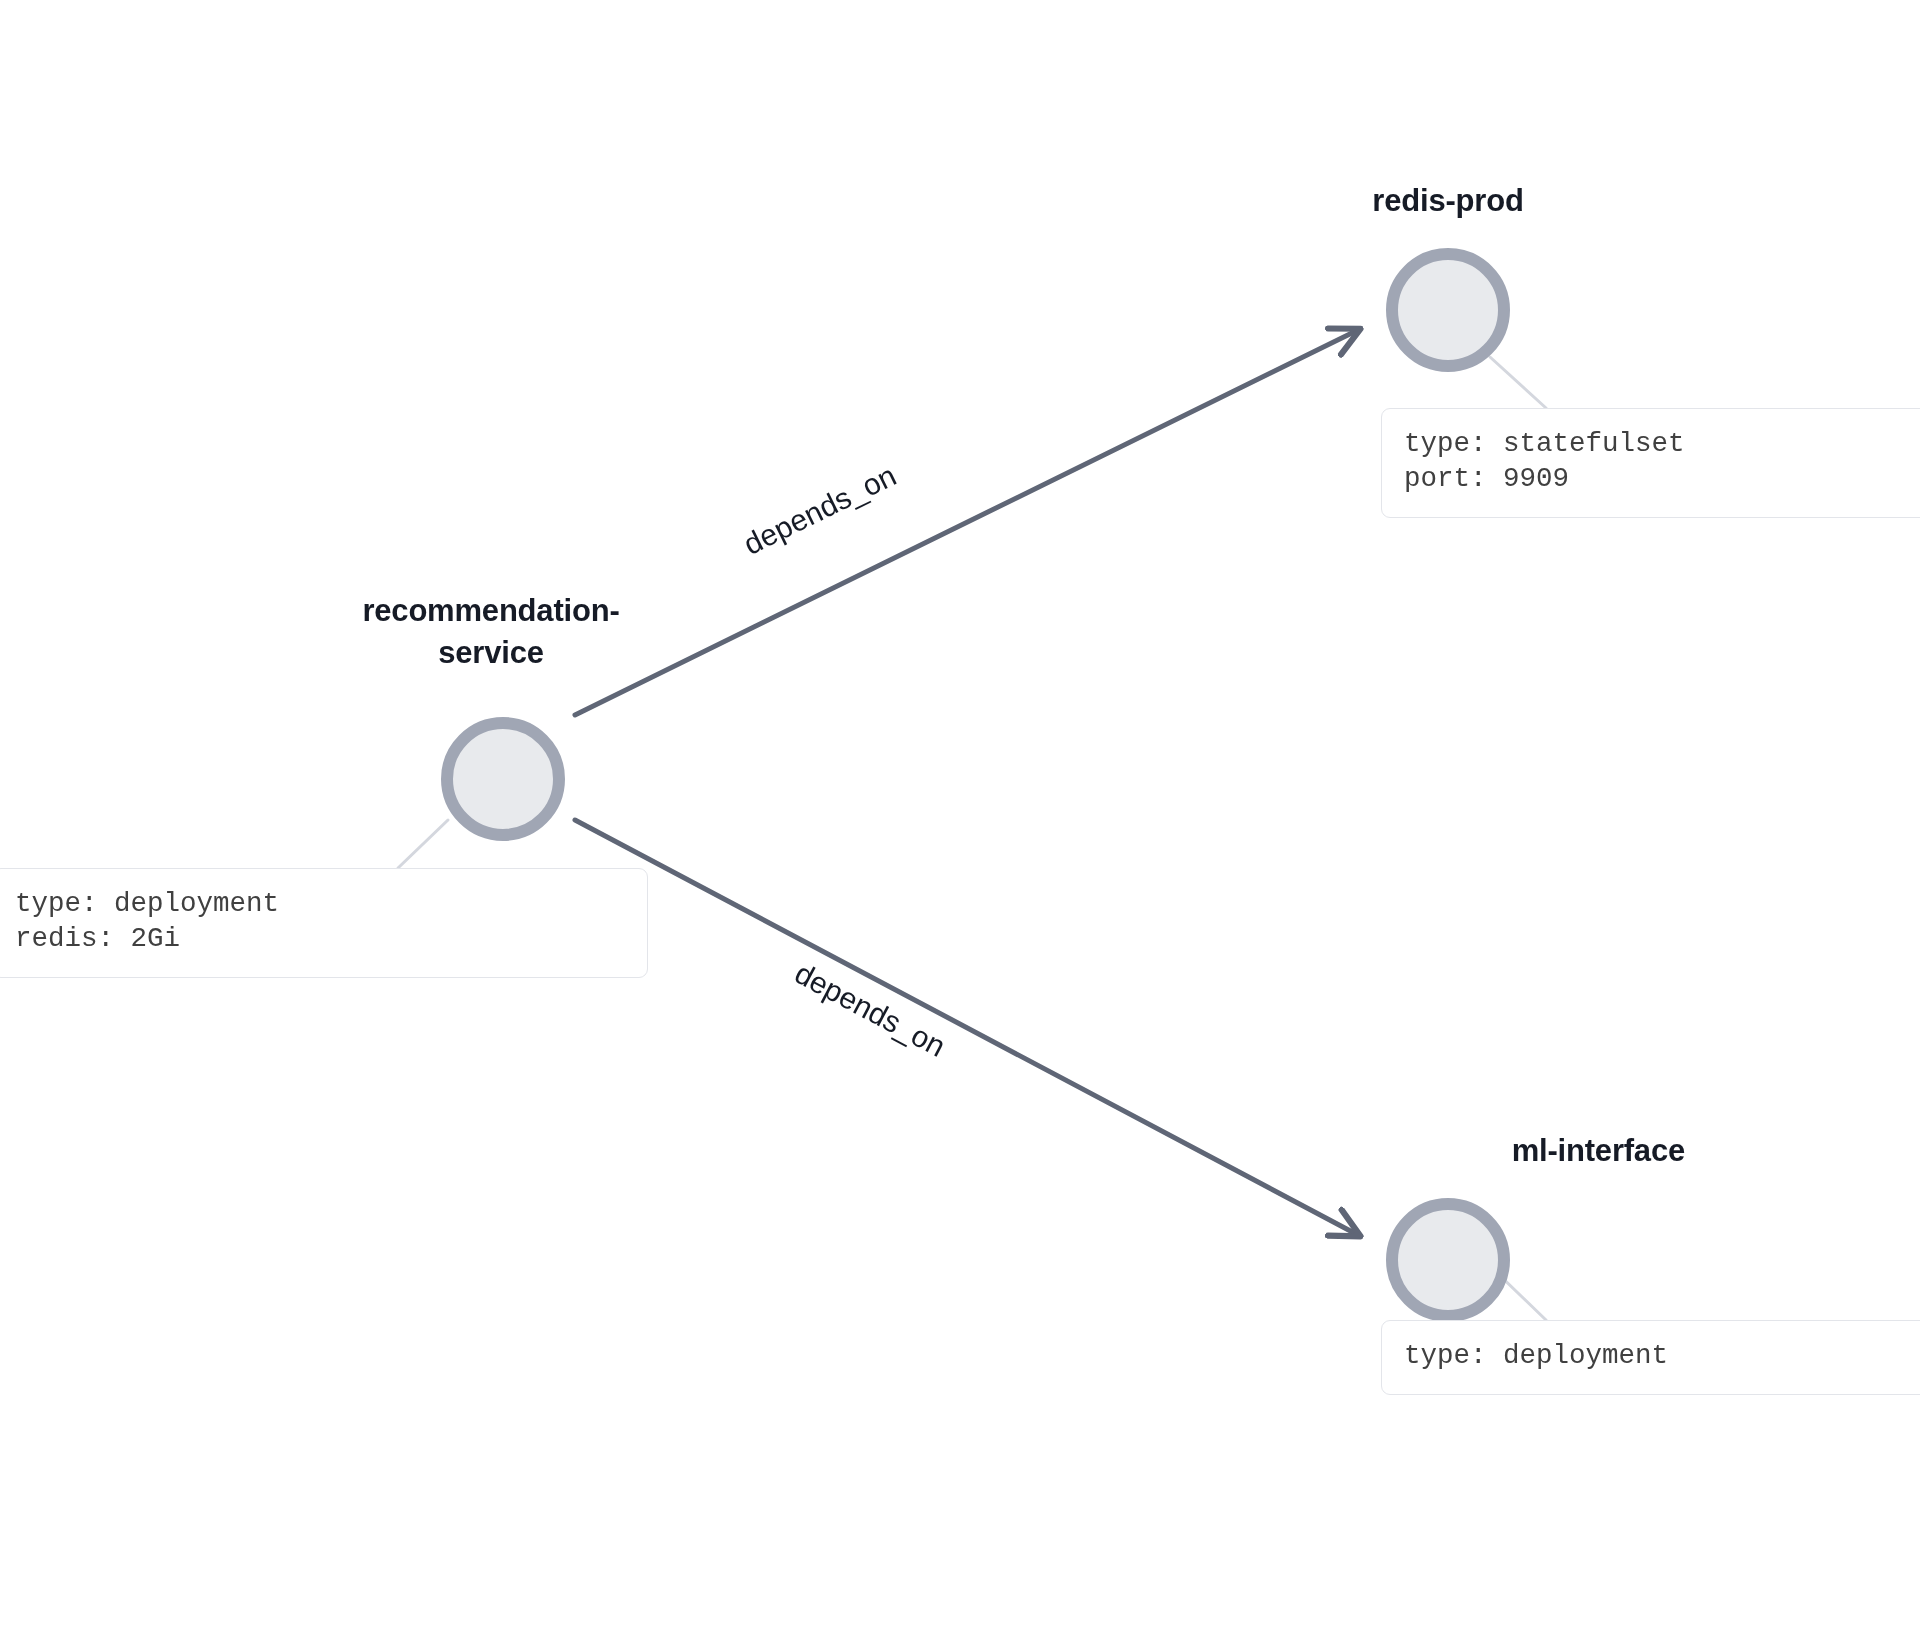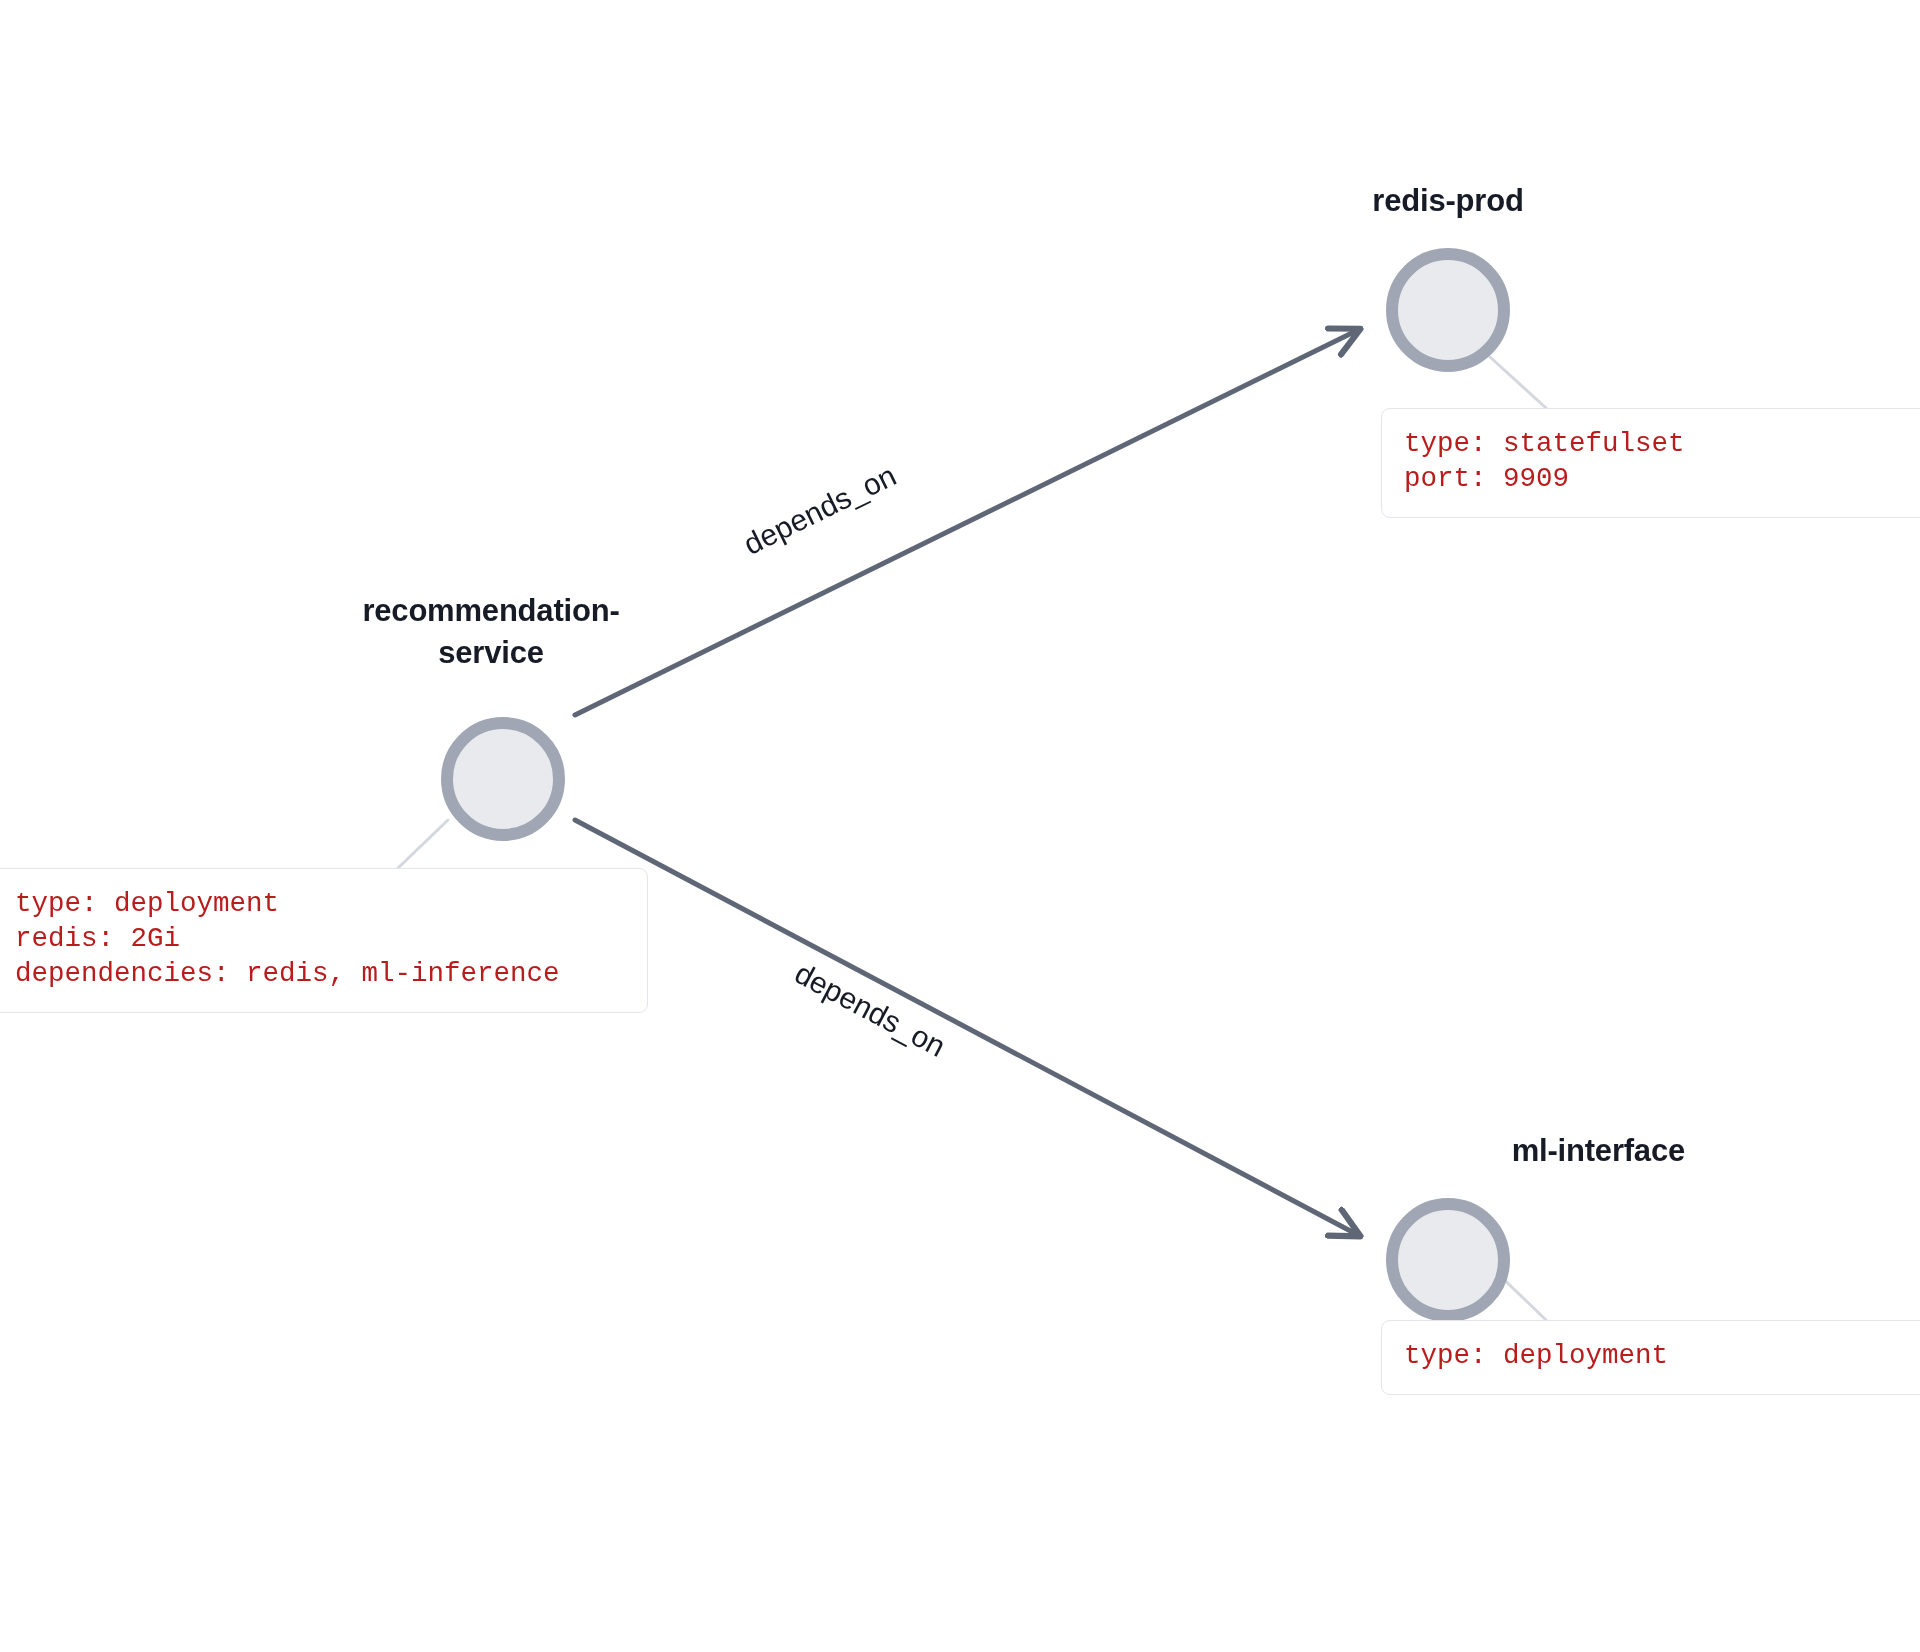--- a/index.html
+++ b/index.html
@@ -38,21 +38,21 @@
     background: #ffffff;
     border: 1.6px solid #e3e5ea;
     border-radius: 9px;
     box-sizing: border-box;
     padding: 18px 22px 20px 22px;
   }
   .attr-line {
     font-family: "Liberation Mono", monospace;
     font-size: 27.5px;
     line-height: 1.27;
-    color: #b91c1c;
+    color: #404040;
     white-space: pre;
   }
   .edge-label {
     position: absolute;
     font-family: "Liberation Sans", sans-serif;
     font-size: 30px;
     color: #161b26;
     white-space: nowrap;
     transform-origin: 50% 50%;
   }
@@ -87,21 +87,20 @@
   <div class="node-label" style="left:254px; top:590px; width:474px;">recommendation-
 service</div>
 
   <div class="node-label" style="left:1211px; top:180px; width:474px;">redis-prod</div>
 
   <div class="node-label" style="left:1211px; top:1130px; width:474px;text-align:right;">ml-interface</div>
 
   <div class="attr-box" style="left:-8px; top:868px; width:656px;">
     <div class="attr-line">type: deployment</div>
     <div class="attr-line">redis: 2Gi</div>
-    <div class="attr-line">dependencies: redis, ml-inference</div>
   </div>
 
   <div class="attr-box" style="left:1381px; top:408px; width:560px;">
     <div class="attr-line">type: statefulset</div>
     <div class="attr-line">port: 9909</div>
   </div>
 
   <div class="attr-box" style="left:1381px; top:1320px; width:560px;">
     <div class="attr-line">type: deployment</div>
   </div>

